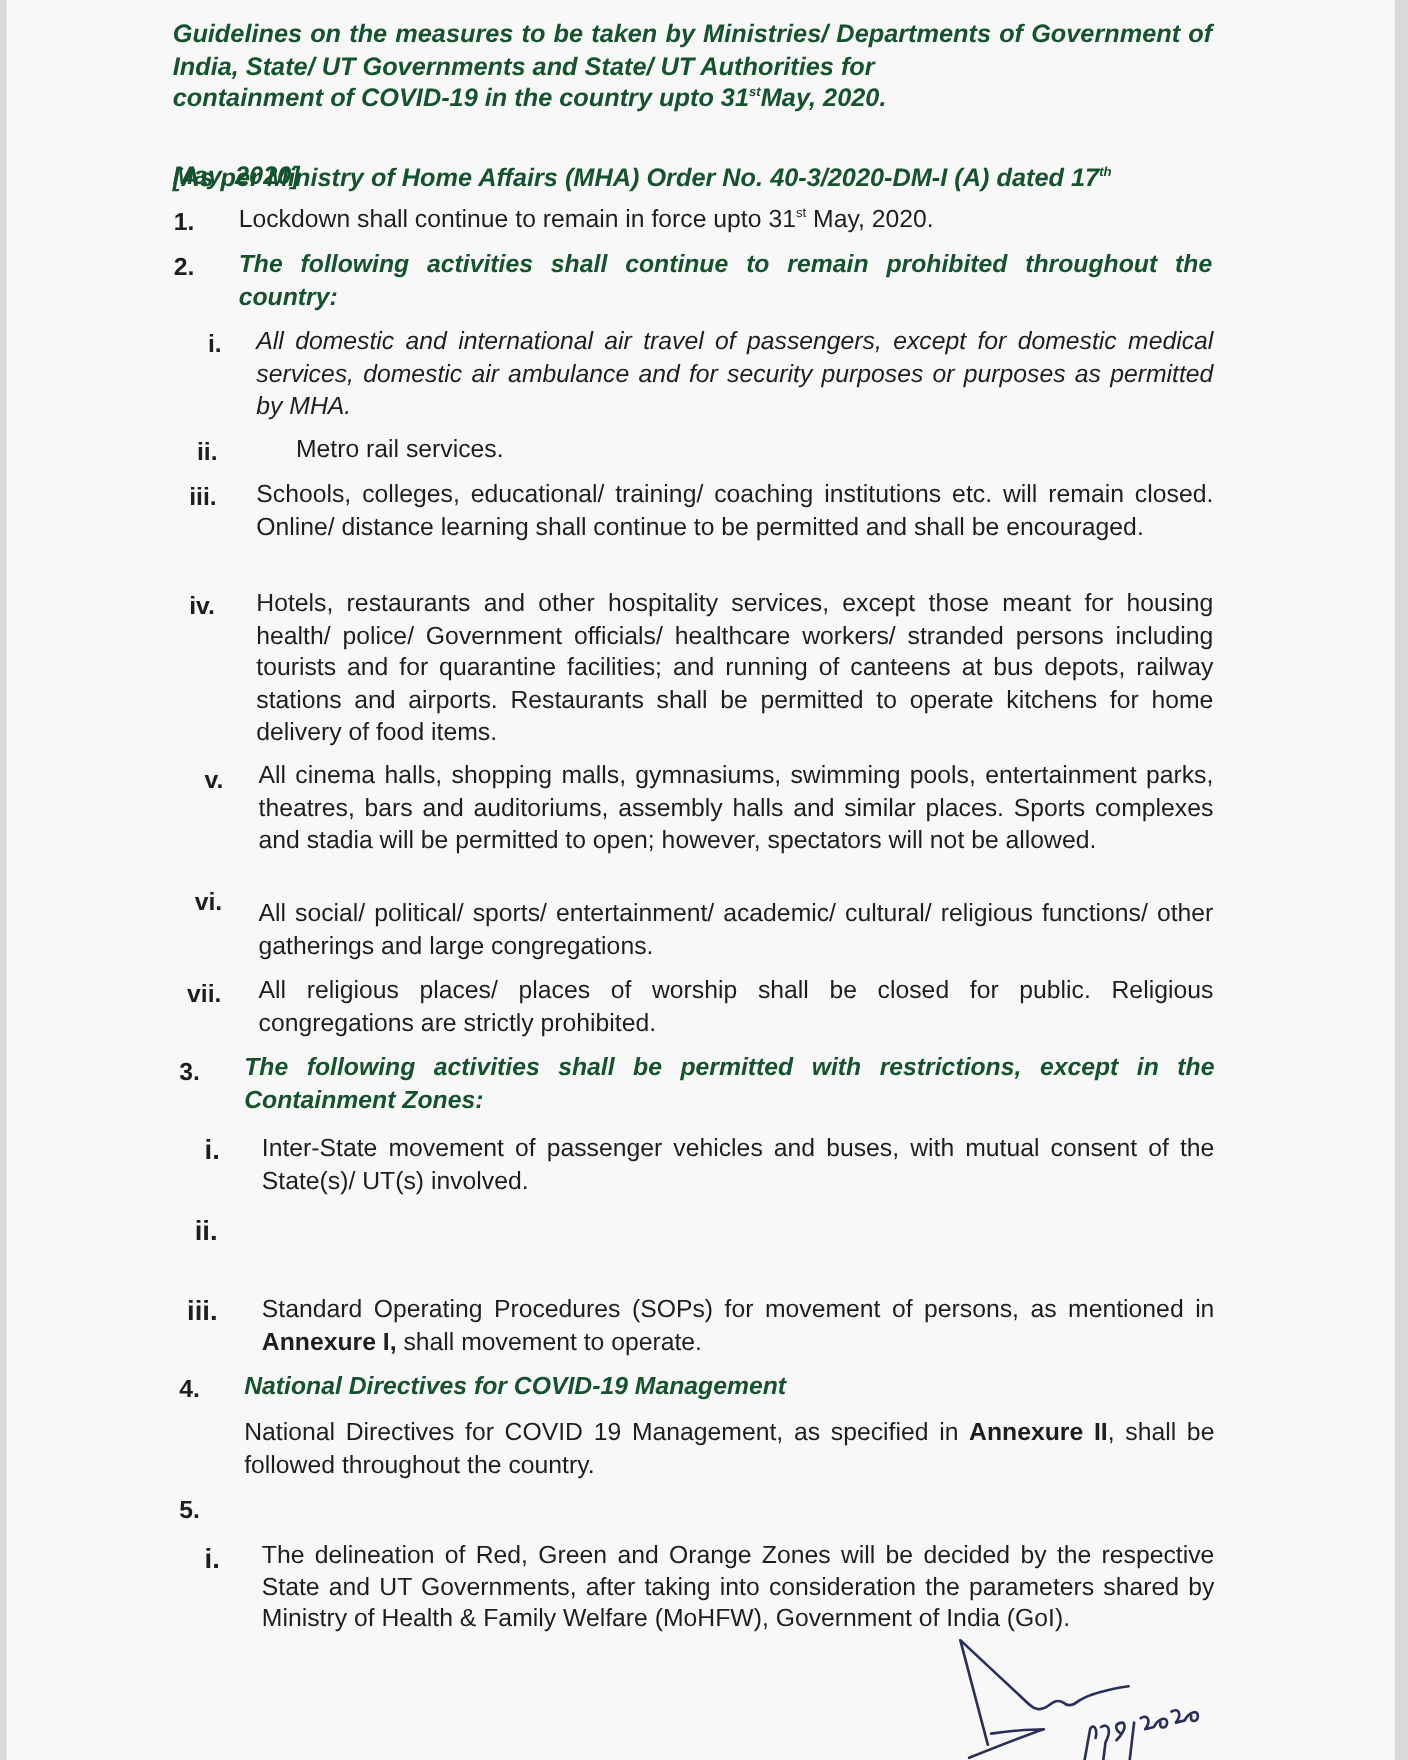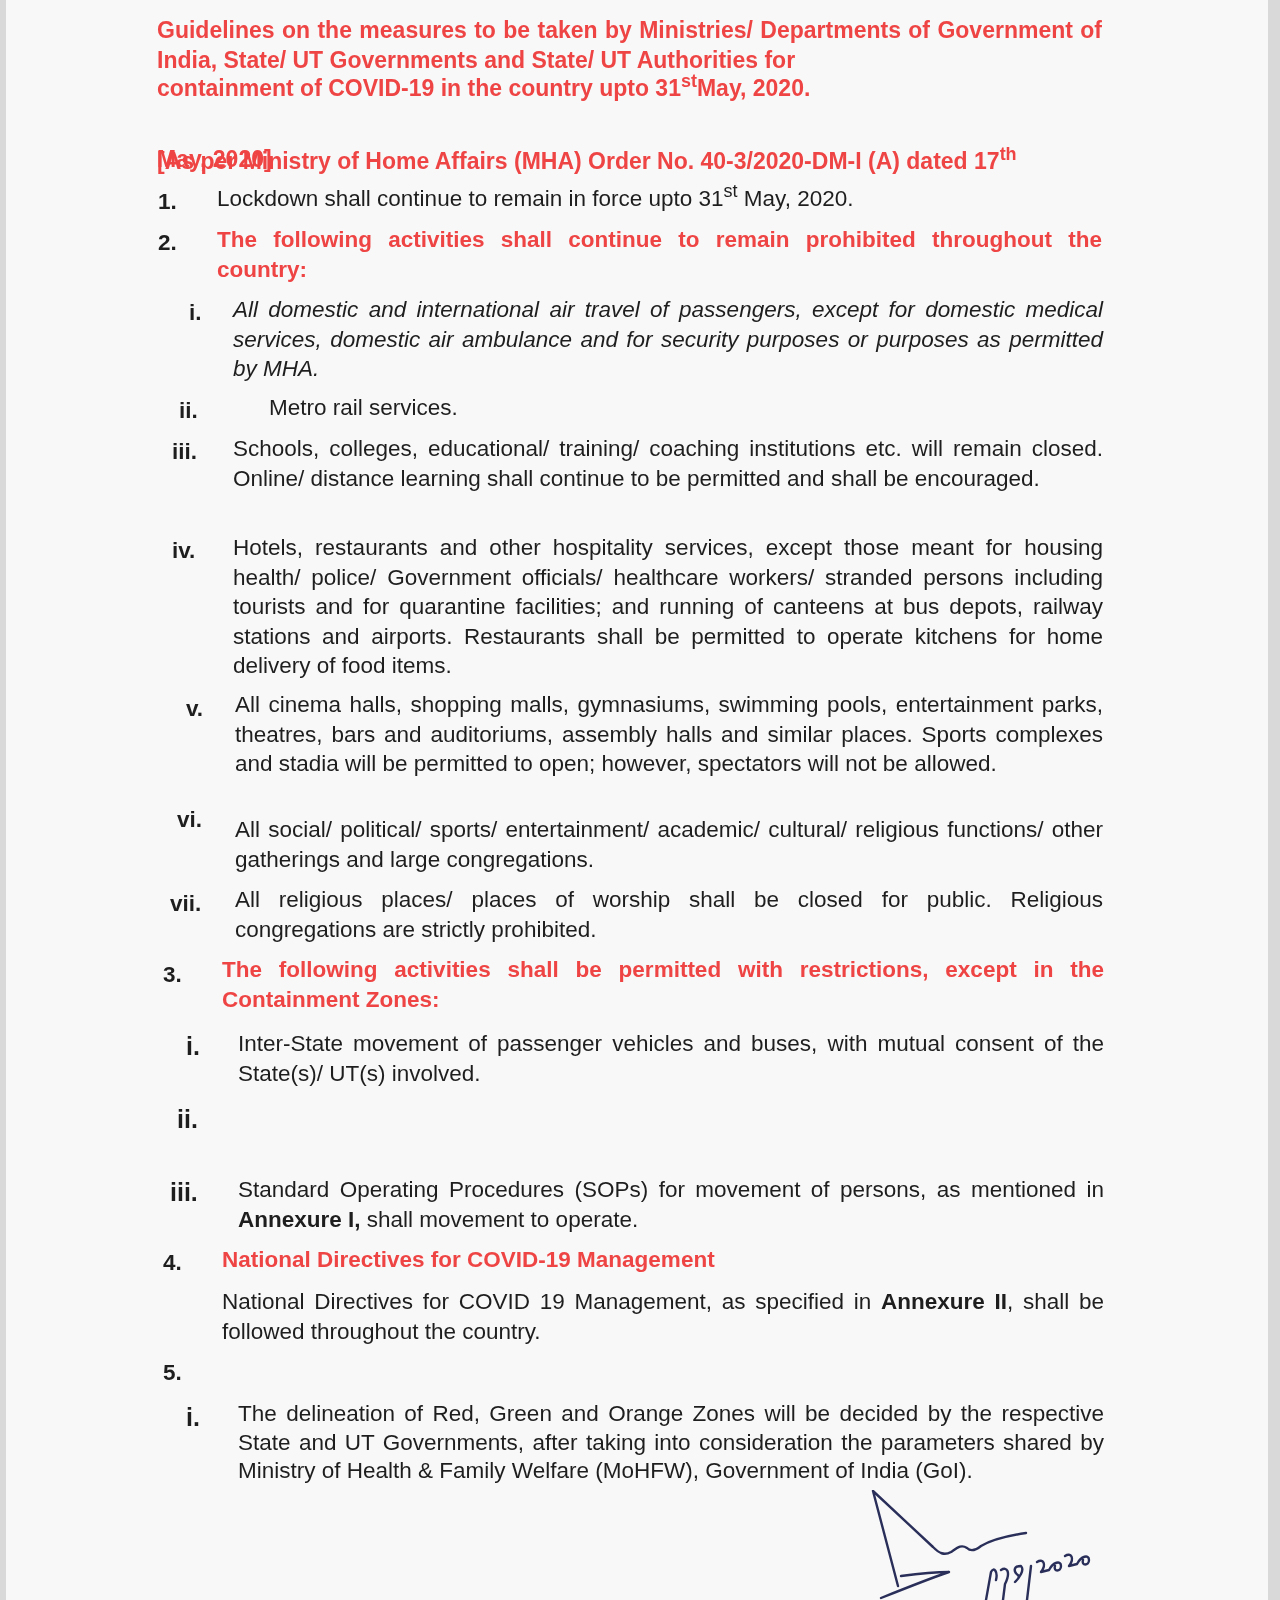--- a/index.html
+++ b/index.html
@@ -26,24 +26,24 @@
       line-height: 29px;
       white-space: nowrap;
     }
     .just {
       position: absolute;
       font-size: 22.5px;
       line-height: 29.5px;
       text-align: justify;
       text-align-last: left;
     }
-    .head { font-weight: bold; color: #ef4444; }
+    .head { font-weight: bold; color: #14532d; font-style: italic; }
     .num { position: absolute; font-size: 22.5px; line-height: 29px; }
     .num.b { font-weight: bold; }
-    sup { font-size: 18px; line-height: 0; vertical-align: 9px; }
+    sup { font-size: 12px; line-height: 0; vertical-align: 9px; }
     .sig { position: absolute; left: 855px; top: 1490px; width: 280px; height: 110px; }
   </style>
 </head>
 <body>
 
 <div class="page">
 
   <div class="just head" style="left:151px; top:16px; width:945px; font-size:23px; line-height:29.5px;">
     <span>Guidelines on the measures to be taken by Ministries/ Departments of</span>
     <span>Government of India, State/ UT Governments and State/ UT Authorities for</span>

